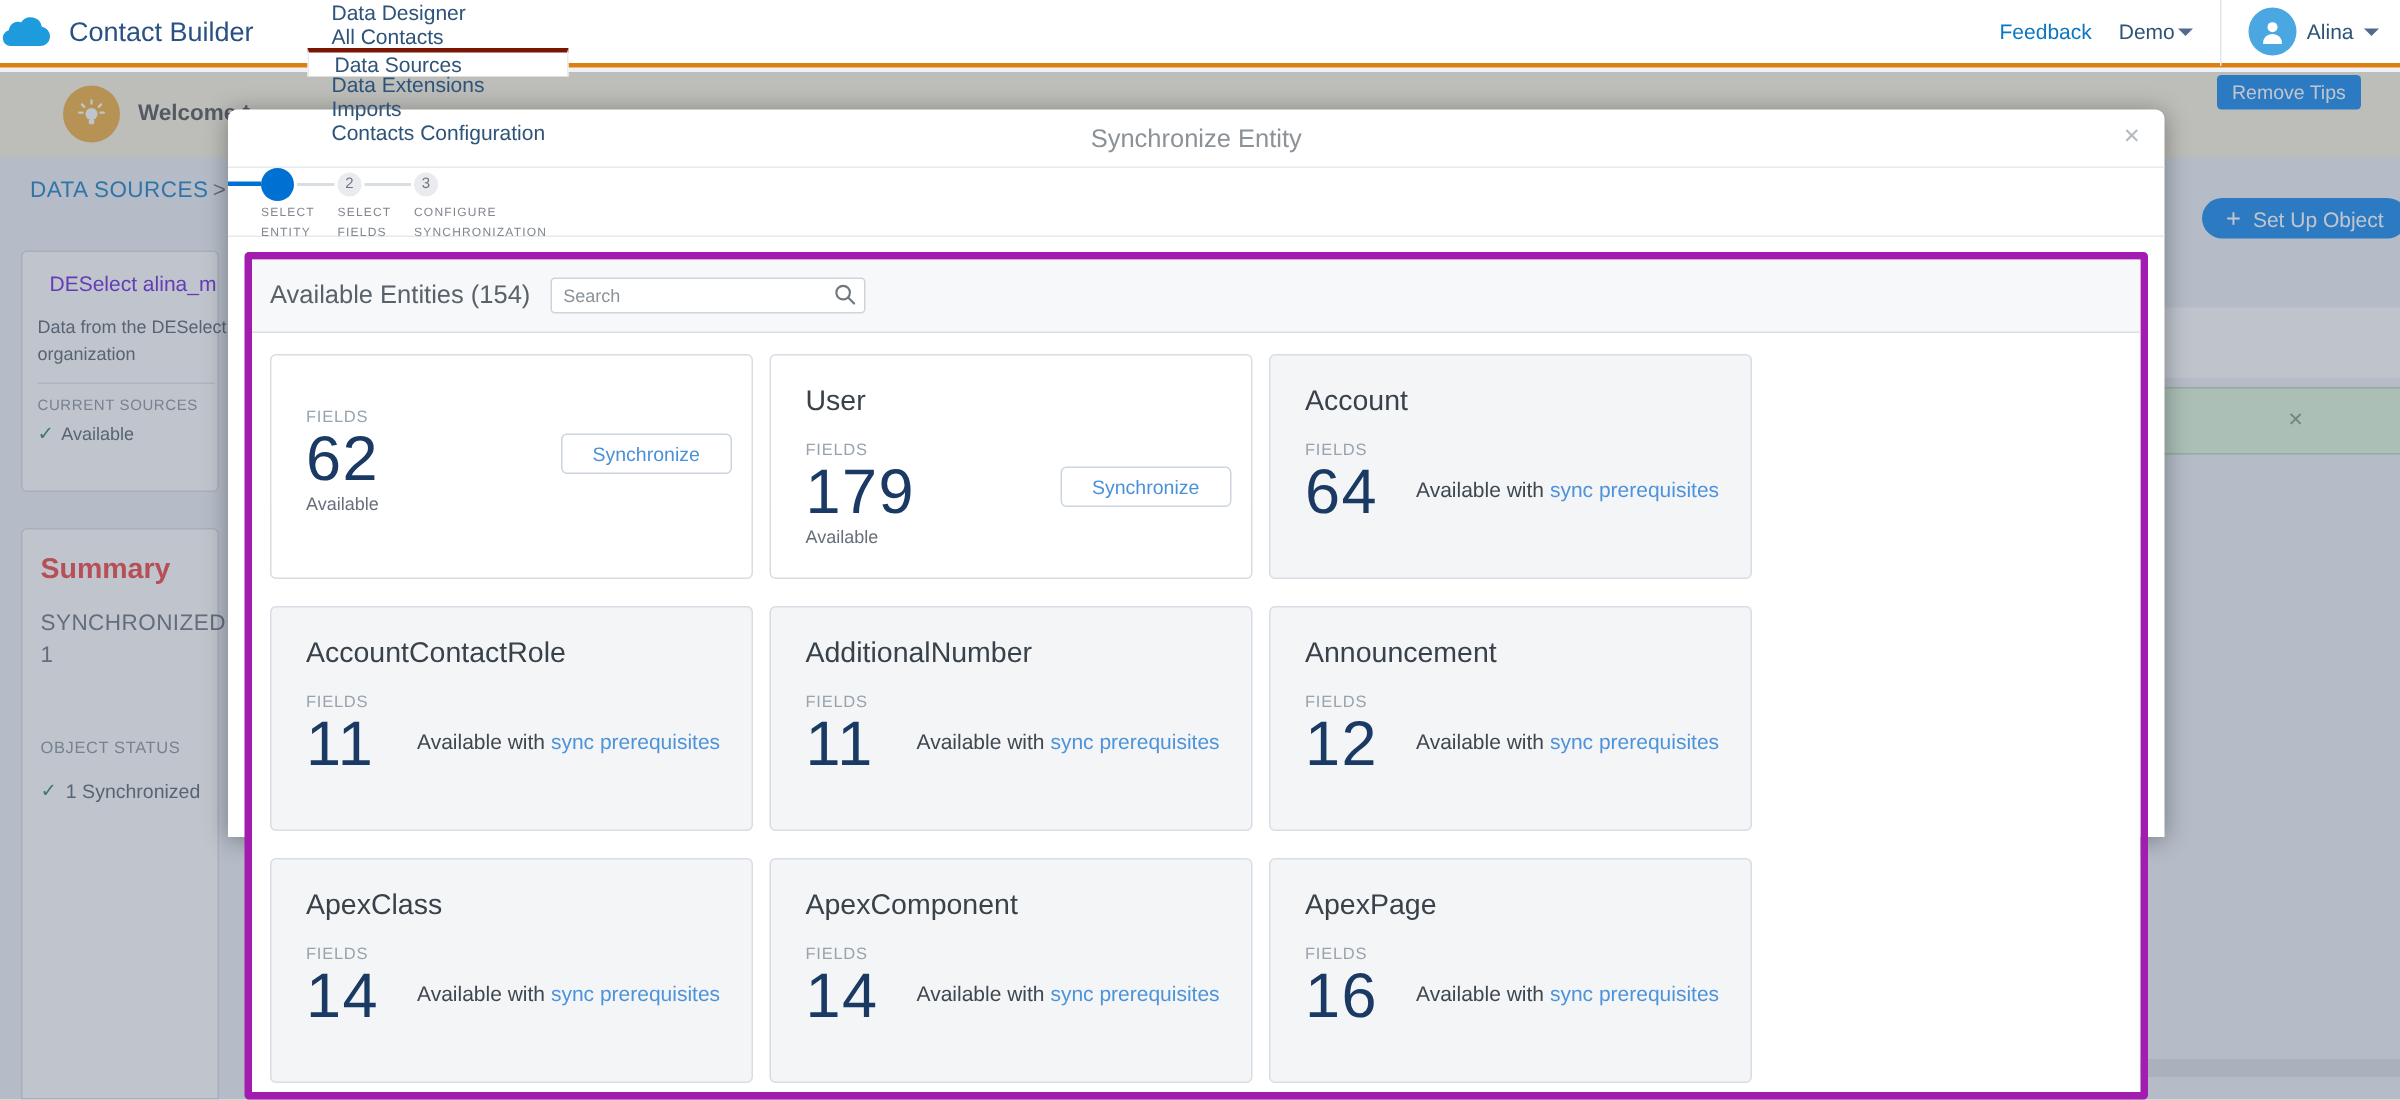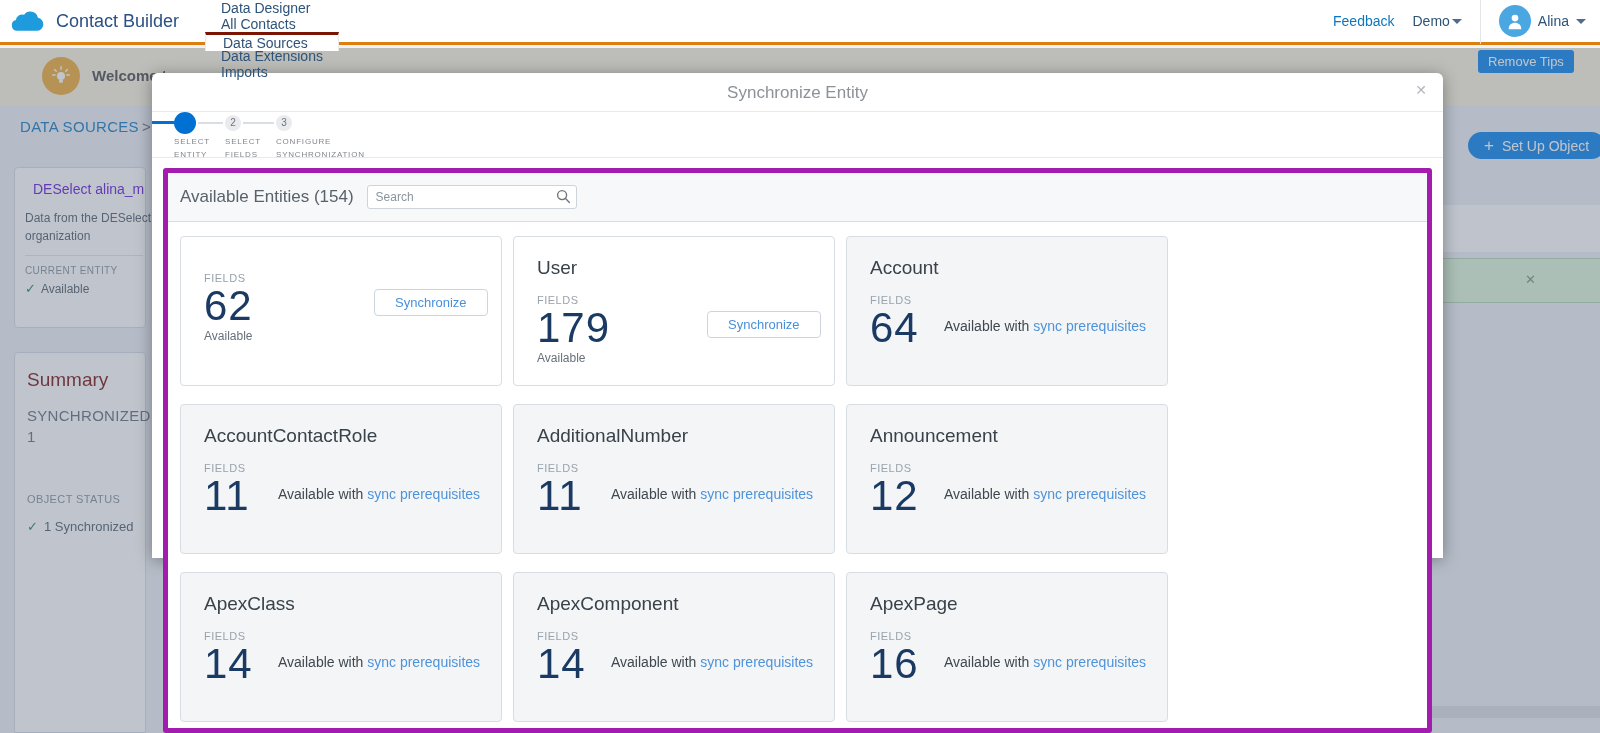--- a/index.html
+++ b/index.html
@@ -2,21 +2,21 @@
 <html><head>
 <meta charset="utf-8">
 <style>
   * { margin:0; padding:0; box-sizing:border-box; }
   html,body { width:1600px; height:733px; overflow:hidden;
     font-family:"Liberation Sans","DejaVu Sans",sans-serif; background:#eef1f5; }
 
   
   .topnav { position:absolute; left:0; top:0; width:1600px; height:45px; background:#fff;
     border-bottom:3px solid #dd7f10; display:flex; align-items:stretch; z-index:30; }
-  .brand { display:flex; align-items:center; gap:10px; padding-left:10px; width:205px; }
+  .brand { display:flex; align-items:center; gap:10px; width:205px; }
   .brand-cloud { width:36px; height:24px; }
   .brand-name { font-size:18px; color:#2a5183; white-space:nowrap; }
   .nav-items { display:flex; align-items:stretch;flex-direction:column; }
   .nav-item { display:flex; align-items:center; padding:0 16px; font-size:14px; color:#2d5379;
     cursor:pointer; white-space:nowrap; }
   .nav-item.active { background:#fff; border-top:3px solid #7a1506; border-left:1px solid #ebebeb;
     border-right:1px solid #ebebeb; margin-bottom:-3px; position:relative; z-index:5; padding:0 17px; }
   .nav-right { margin-left:auto; display:flex; align-items:center; gap:18px; padding-right:14px; }
   .feedback-link { color:#0b77c2; font-size:14px; cursor:pointer; }
   .demo-menu { display:flex; align-items:center; gap:2px; font-size:14px; color:#2d5379; cursor:pointer; }
@@ -48,21 +48,21 @@
     border:1px solid #d8dde6; border-radius:4px; padding:12px 10px; overflow:visible; }
   .src-head { display:flex; align-items:center; gap:8px; white-space:nowrap; }
   .src-title { font-size:14px; color:#6d28d9; }
   .src-desc { margin-top:12px; font-size:12px; color:#5a6672; width:142px; line-height:1.5; }
   .src-divider { margin-top:10px; border-top:1px solid #e2e6ea; width:118px; }
   .src-health-label { margin-top:9px; font-size:10px; color:#8b96a0; letter-spacing:0.4px; }
   .health-row { margin-top:5px; font-size:12px; color:#5a6672; display:flex; align-items:center; gap:5px; white-space:nowrap; }
   .check { color:#2e8a5c; font-weight:bold; font-size:13px; }
   .summary-card { position:absolute; left:14px; top:304px; width:132px; height:381px; background:#fff;
     border:1px solid #d8dde6; border-radius:4px 4px 0 0; padding:16px 12px; overflow:visible; }
-  .summary-title { font-size:19px; color:#7f1d1d; white-space:nowrap; }
+  .summary-title { font-size:19px; color:#ef4444; white-space:nowrap;font-weight:bold; }
   .summary-sync-label { margin-top:16px; font-size:15px; color:#6b7682; white-space:nowrap; letter-spacing:0.3px; }
   .summary-sync-value { margin-top:4px; font-size:15px; color:#6b7682; }
   .summary-status-label { margin-top:48px; font-size:11px; color:#8b96a0; letter-spacing:0.4px; white-space:nowrap; }
   .summary-status-row { margin-top:14px; font-size:13px; color:#5a6672; display:flex; align-items:center; gap:6px; white-space:nowrap; }
   .right-white-band { position:absolute; left:1100px; top:157px; width:500px; height:47px; background:#fdfdfd; }
   .right-alert { position:absolute; left:1100px; top:210px; width:500px; height:45px; background:#def5dd;
     border-top:1px solid #b8d8b9; border-bottom:1px solid #b8d8b9; }
   .alert-close { position:absolute; left:425px; top:13px; font-size:13px; color:#7f9c84; cursor:pointer; }
   .footer-band { position:absolute; left:1100px; top:658px; width:500px; height:12px; background:#dde0e5; }
 
@@ -123,20 +123,21 @@
       <path fill="#1e9bdc" d="M31 9.5a8.5 8.5 0 0 0-15.3-3.4A7 7 0 0 0 6.5 12 6 6 0 0 0 7.8 23.8h21.7A7.2 7.2 0 0 0 31 9.5z"></path>
     </svg>
     <span class="brand-name">Contact Builder</span>
   </div>
   <div class="nav-items">
       <div class="nav-item">Data Designer</div>
       <div class="nav-item">All Contacts</div>
       <div class="nav-item active">Data Sources</div>
       <div class="nav-item">Data Extensions</div>
       <div class="nav-item">Imports</div>
+      <div class="nav-item">Contacts Configuration</div>
     </div>
   <div class="nav-right">
     <span class="feedback-link">Feedback</span>
     <span class="demo-menu">
       <span>Demo</span>
       <span class="caret"></span>
     </span>
     <span class="nav-divider"></span>
     <span class="user-menu">
       <span class="avatar">
@@ -181,21 +182,21 @@
 
   <div class="src-card">
     <div class="src-head">
       <svg width="26" height="17" viewBox="0 0 40 26">
         <path fill="#3b87c8" d="M31 9.5a8.5 8.5 0 0 0-15.3-3.4A7 7 0 0 0 6.5 12 6 6 0 0 0 7.8 23.8h21.7A7.2 7.2 0 0 0 31 9.5z"></path>
       </svg>
       <span class="src-title">DESelect alina_m</span>
     </div>
     <div class="src-desc">Data from the DESelect a organization</div>
     <div class="src-divider"></div>
-    <div class="src-health-label">CURRENT ENTITY</div>
+    <div class="src-health-label">CURRENT SOURCES</div>
     <div class="health-row">
       <span class="check">✓</span>
       <span>Available</span>
     </div>
   </div>
 
   <div class="summary-card">
     <div class="summary-title">Summary</div>
     <div class="summary-sync-label">SYNCHRONIZED OBJECTS</div>
     <div class="summary-sync-value">1</div>

